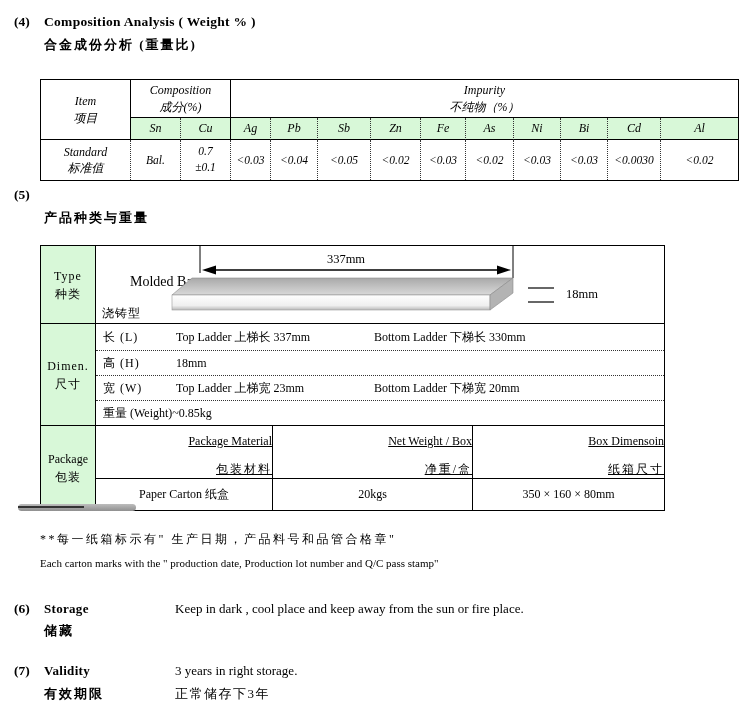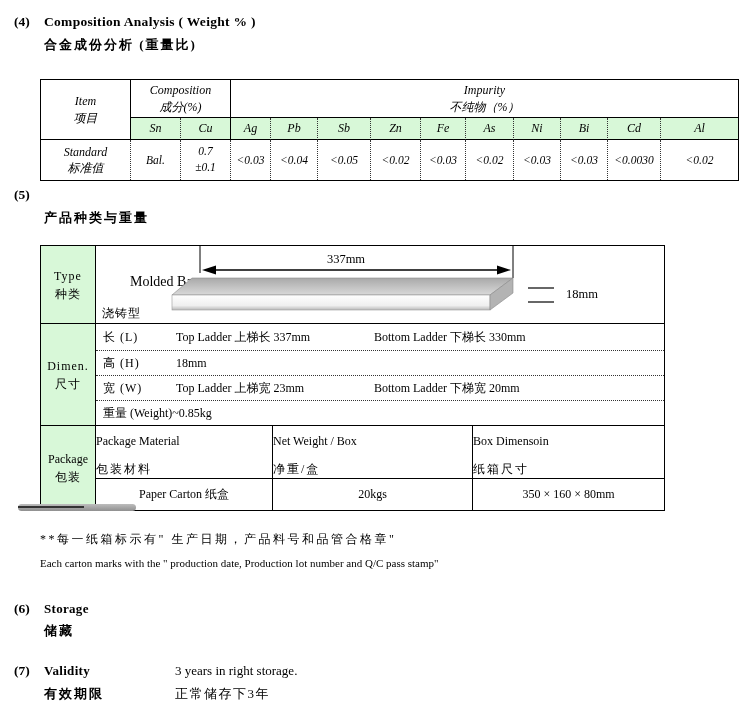--- a/index.html
+++ b/index.html
@@ -34,21 +34,21 @@
   .t2 .green{background:#d8f8d8;text-align:center;}
   .t2 .green div{line-height:1.5;letter-spacing:1px;}
   .t2 td.dimcell{border-bottom:1px dotted #333;position:relative;}
   .t2 td.dimcell.dsolid{border-bottom:1px solid #000;}
   .dimlab{position:absolute;left:7px;top:50%;transform:translateY(-50%);letter-spacing:1px;}
   .dimv1{position:absolute;left:80px;top:50%;transform:translateY(-50%);}
   .dimv2{position:absolute;left:278px;top:50%;transform:translateY(-50%);}
   .typecell{position:relative;}
   .typecell .tlabel{position:absolute;left:6px;top:28px;font-size:14px;margin-left:28px;}
   .typecell .tlabel2{position:absolute;left:6px;top:59px;font-size:12px;letter-spacing:1px;}
-  .pkg-h{text-align:left;}
+  .pkg-h{text-align:right;text-decoration:underline;}
   .pkg-h .l1{margin-top:8px;}
   .pkg-h .l2{margin-top:12px;letter-spacing:2px;}
   .pkg-v{text-align:center;}
 
   
   .note-zh{font-size:12px;letter-spacing:2.5px;}
   .note-en{font-size:11px;}
   .body-en{font-size:13px;}
   .body-zh{font-size:13px;letter-spacing:1.5px;}
   .lab{font-weight:bold;font-size:13px;letter-spacing:.3px;}
@@ -238,20 +238,21 @@
     </table>
 
   <div class="artifact-bar"></div>
   <div class="artifact-line"></div>
 
   <span class="abs note-zh" style="left:40px;top:531px;">**每一纸箱标示有" 生产日期，产品料号和品管合格章"</span>
   <span class="abs note-en" style="left:40px;top:557px;">Each carton marks with the " production date, Production lot number and Q/C pass stamp"</span>
 
   <span class="abs secnum" style="left:14px;top:601px;">(6)</span>
   <span class="abs lab" style="left:44px;top:601px;">Storage</span>
+  <span class="abs body-en" style="left:175px;top:601px;">Keep in dark , cool place and keep away from the sun or fire place.</span>
   <span class="abs lab-zh" style="left:44px;top:622px;">储藏</span>
 
   <span class="abs secnum" style="left:14px;top:663px;">(7)</span>
   <span class="abs lab" style="left:44px;top:663px;">Validity</span>
   <span class="abs body-en" style="left:175px;top:663px;">3 years in right storage.</span>
   <span class="abs lab-zh" style="left:44px;top:685px;">有效期限</span>
   <span class="abs body-zh" style="left:175px;top:685px;">正常储存下3年</span>
 
 </div>
 

